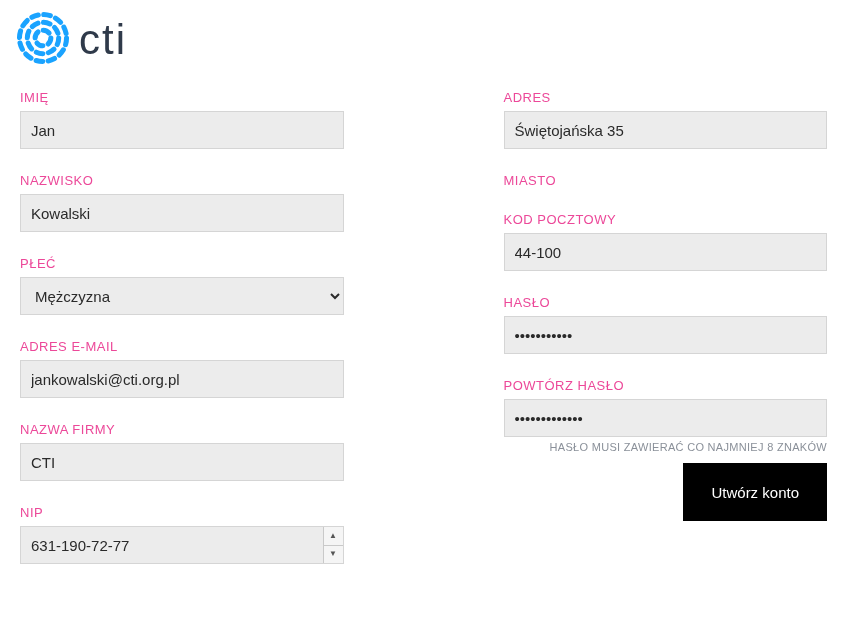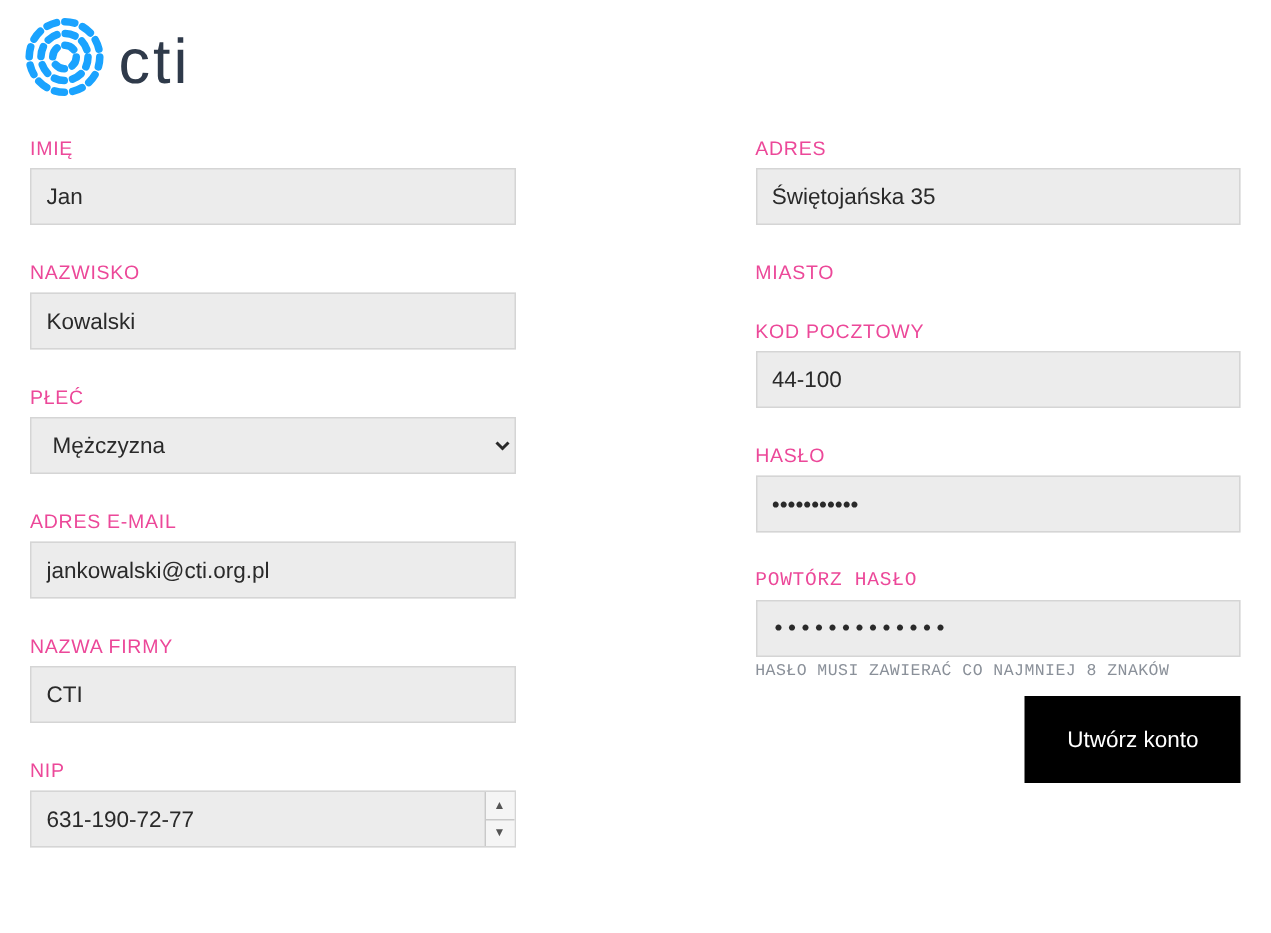--- a/index.html
+++ b/index.html
@@ -50,20 +50,21 @@
       font-size: 13px;
       color: #ec4899;
       letter-spacing: 0.5px;
       margin-bottom: 6px;
       display: block;
     }
     .hint {
       font-size: 11px;
       color: #8a9099;
       letter-spacing: 0.3px;
+      text-align: right;
       margin-top: 4px;
     }
     input[type="text"],
     input[type="email"],
     input[type="password"],
     select {
       width: 100%;
       height: 38px;
       background: #ececec;
       border: 1px solid #d5d5d5;
@@ -195,21 +196,21 @@
     <div class="field">
       <label class="field-label">KOD POCZTOWY</label>
       <input type="text" value="44-100" style="">
     </div>
 
     <div class="field">
       <label class="field-label">HASŁO</label>
       <input type="password" value="password123" style="">
     </div>
 
-    <div class="field" style="margin-bottom:0;font-family:Liberation Mono, monospace;">
+    <div class="field" style="margin-bottom:0;">
       <label class="field-label">POWTÓRZ HASŁO</label>
       <input type="password" value="password12345" style="">
       <div class="hint">HASŁO MUSI ZAWIERAĆ CO NAJMNIEJ 8 ZNAKÓW</div>
     </div>
 
     <div class="button-row">
       <button class="submit-btn">Utwórz konto</button>
     </div>
 
   </div>

